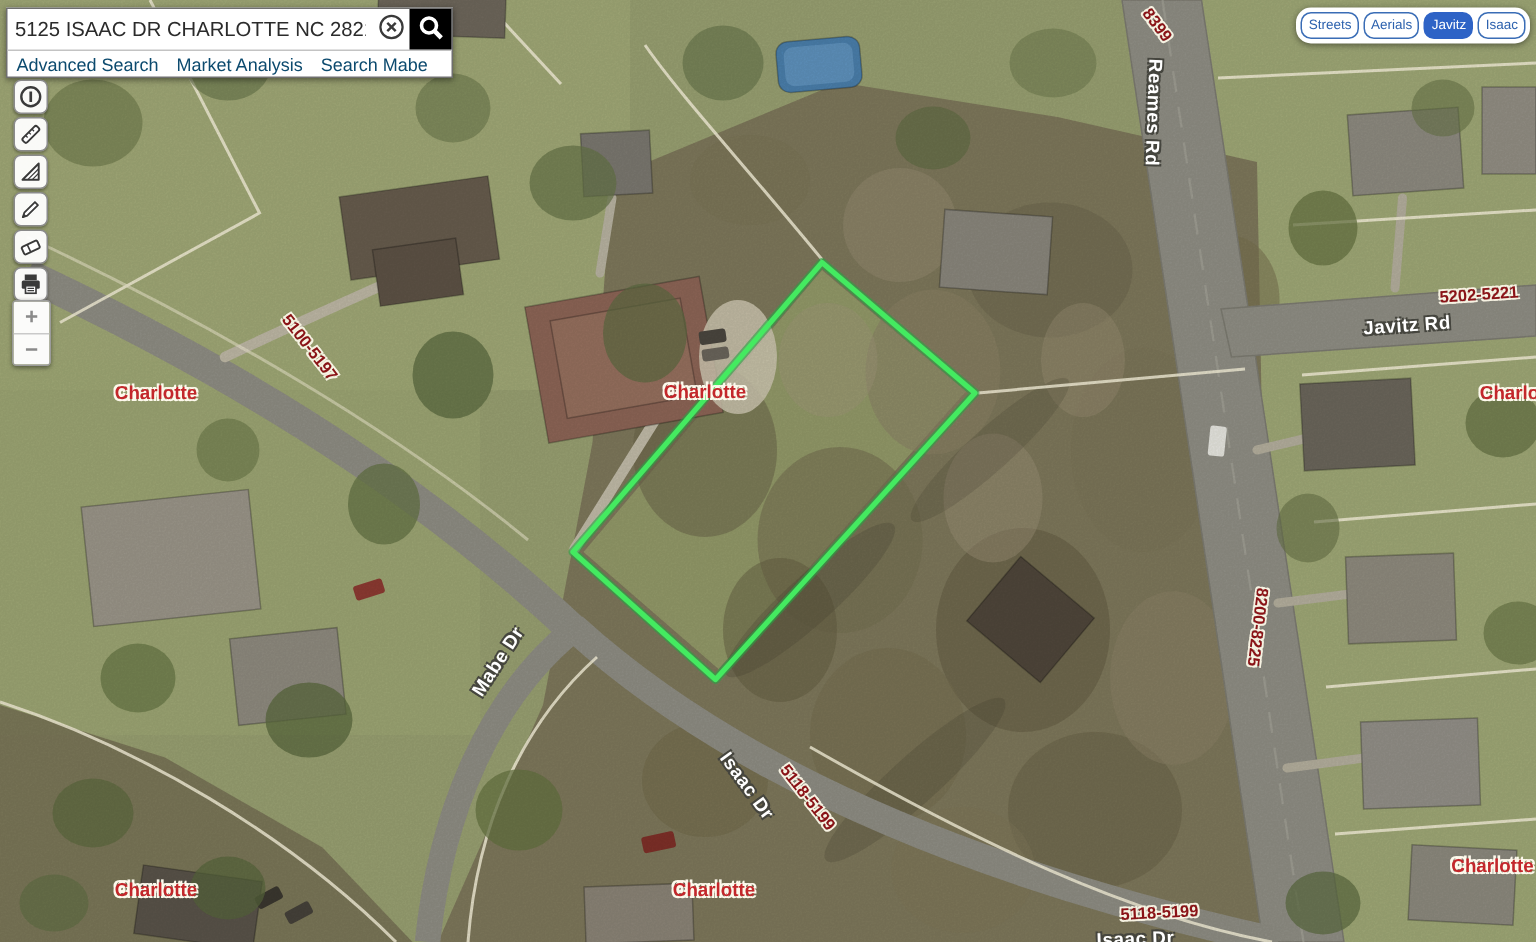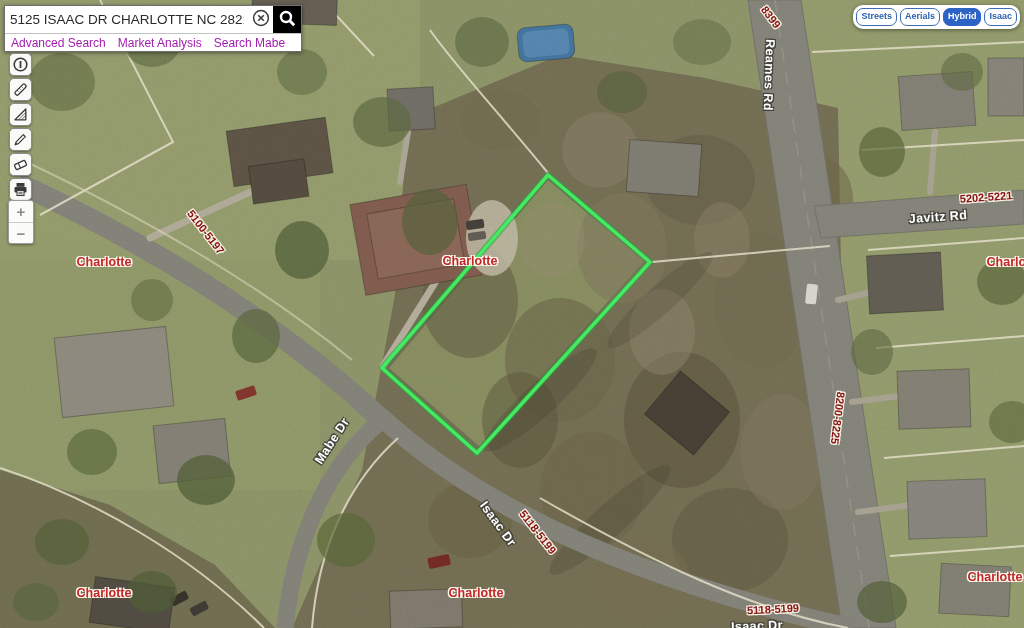--- a/index.html
+++ b/index.html
@@ -22,41 +22,41 @@
   .search-panel{position:absolute;left:4px;top:5px;width:296px;background:#fff;
       border:1px solid #6f6f6f;box-shadow:0 1px 4px rgba(0,0,0,.45);z-index:5;}
   .search-row{display:flex;align-items:center;height:27px;border-bottom:1px solid #c3c3c3;}
   .search-input{flex:1;min-width:0;border:none;outline:none;background:transparent;
       font-family:"Liberation Sans",sans-serif;font-size:13.5px;color:#2b2b2b;padding:0 5px;}
   .clear-btn{width:24px;height:24px;border:none;background:transparent;padding:0;cursor:pointer;
       display:flex;align-items:center;justify-content:center;}
   .search-btn{width:28px;height:27px;border:none;background:#000;cursor:pointer;
       display:flex;align-items:center;justify-content:center;}
   .links-row{display:flex;gap:12px;align-items:center;height:17px;padding:0 6px;}
-  .links-row a{font-size:12px;color:#a21caf;text-decoration:none;cursor:pointer;}
+  .links-row a{font-size:12px;color:#0c4a6e;text-decoration:none;cursor:pointer;}
 
   
   .toolbar{position:absolute;left:9px;top:53px;display:flex;flex-direction:column;gap:2px;z-index:5;}
   .tool-btn{width:23px;height:23px;background:rgba(255,255,255,.95);border:1px solid #8a8a8a;
       border-radius:5px;padding:0;display:flex;align-items:center;justify-content:center;cursor:pointer;
       box-shadow:0 1px 2px rgba(0,0,0,.35);}
   .tool-btn svg{display:block;}
 
   
   .zoomctl{position:absolute;left:8px;top:200px;display:flex;flex-direction:column;z-index:5;
       box-shadow:0 1px 3px rgba(0,0,0,.4);border-radius:3px;overflow:hidden;border:1px solid #9b9b9b;}
   .zoom-btn{width:24px;height:21px;background:#fbfbfa;border:none;color:#8a8a8a;
       font-family:"Liberation Sans",sans-serif;font-size:15px;font-weight:bold;line-height:1;
       cursor:pointer;padding:0;}
   .zoom-btn + .zoom-btn{border-top:1px solid #c9c9c9;}
 
   
   .basemap{position:absolute;right:4px;top:5px;display:flex;gap:3px;background:#fff;
       border-radius:10px;padding:3px;box-shadow:0 1px 4px rgba(0,0,0,.45);z-index:5;}
-  .bm-btn{font-family:"Liberation Sans",sans-serif;font-size:9px;font-weight:bold;color:#2d62ae;
+  .bm-btn{font-family:"Liberation Sans",sans-serif;font-size:9px;font-weight:normal;color:#2d62ae;
       background:#fff;border:1.5px solid #3a6db6;border-radius:7px;padding:2px 4px;cursor:pointer;line-height:1.3;}
   .bm-btn.active{background:#2e63c6;border-color:#2e63c6;color:#fff;}
 
   
   .watermark{position:absolute;right:6px;bottom:5px;z-index:4;font-weight:bold;font-size:17px;
       color:rgba(66,68,66,.62);text-shadow:0 0 2px rgba(255,255,255,.35);letter-spacing:.5px;
       font-family:"Liberation Sans",sans-serif;pointer-events:none;}
 </style>
 </head>
 <body>
@@ -349,18 +349,18 @@
   </div>
 
   <div class="zoomctl">
     <button class="zoom-btn">+</button>
     <button class="zoom-btn">−</button>
   </div>
 
   <div class="basemap">
     <button class="bm-btn">Streets</button>
     <button class="bm-btn">Aerials</button>
-    <button class="bm-btn active">Hybrid</button>
+    <button class="bm-btn active">Javitz</button>
     <button class="bm-btn">Isaac</button>
   </div>
 
 
 </div>
 
 </body></html>

